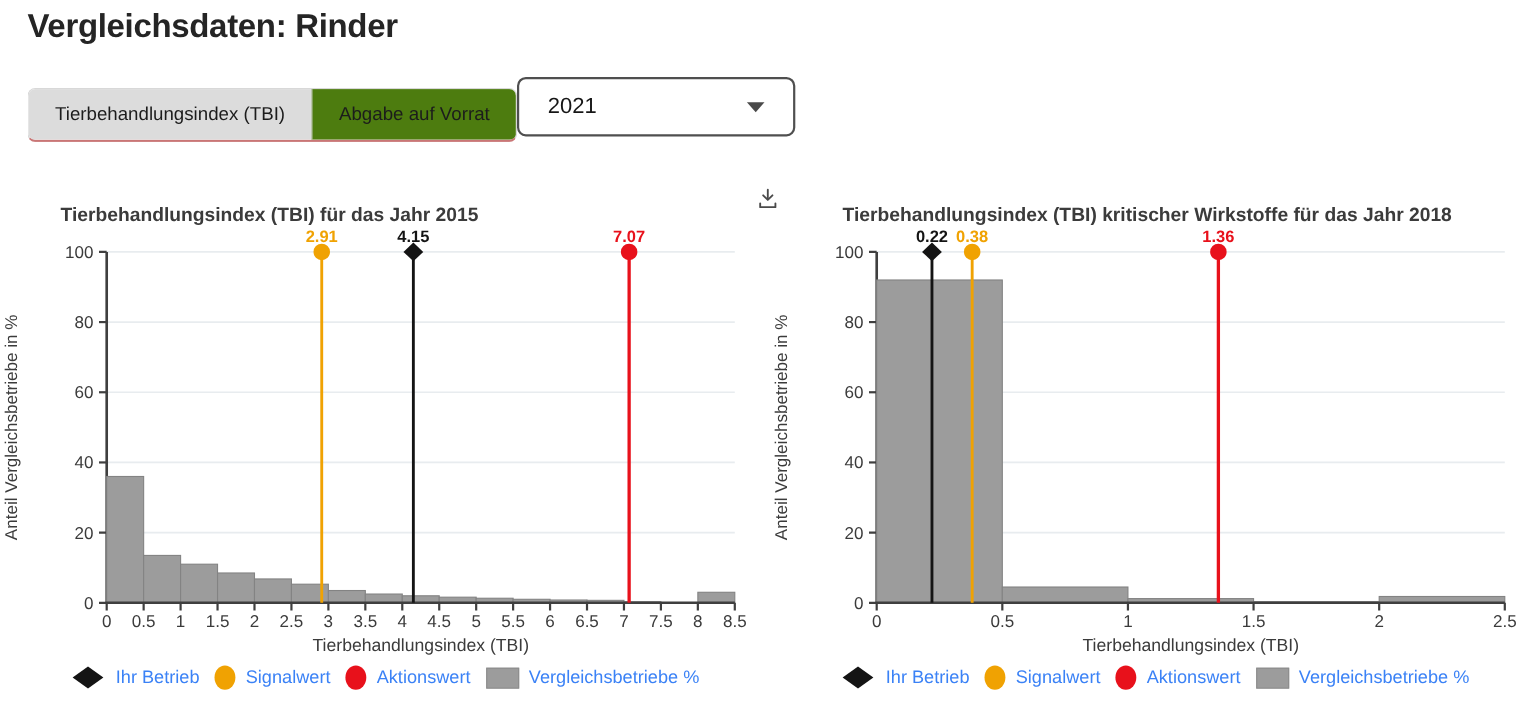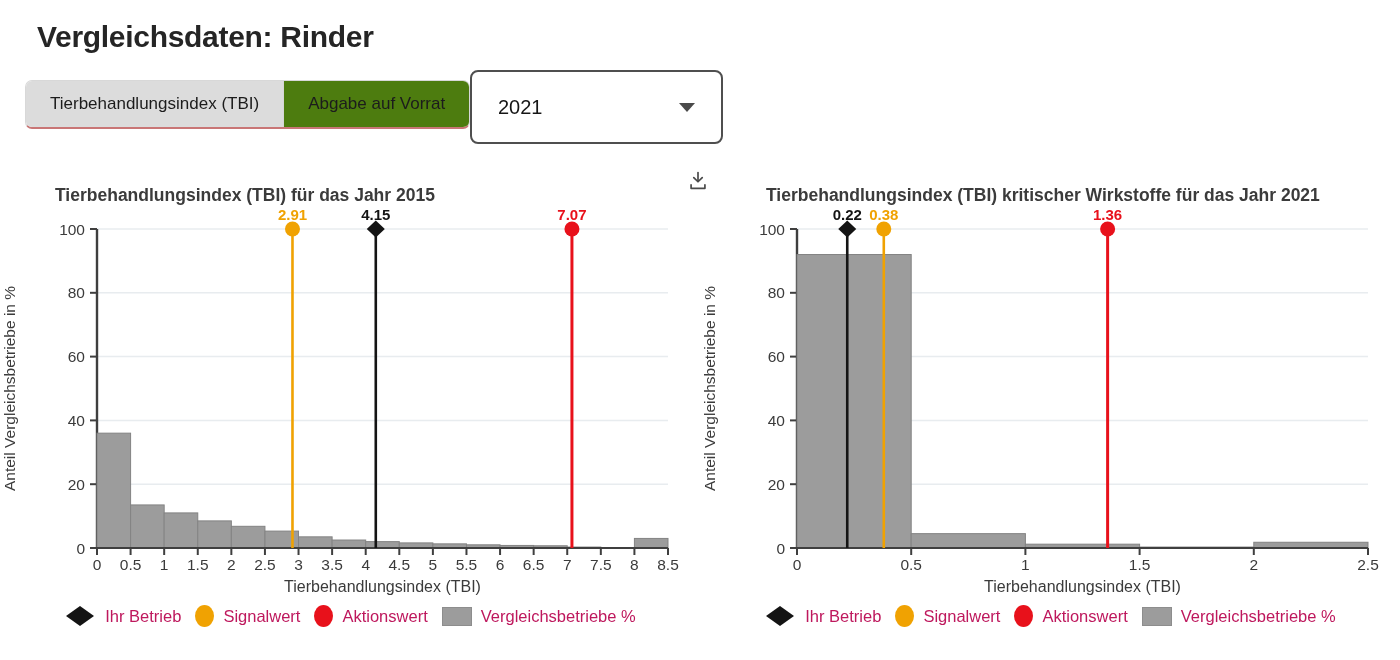--- a/index.html
+++ b/index.html
@@ -2,38 +2,38 @@
 <html><head>
 <meta charset="utf-8">
 <style>
   html,body{margin:0;padding:0;}
   body{
     width:1400px;height:660px;position:relative;overflow:hidden;
     background:#ffffff;color:#222;
     font-family:"Liberation Sans", sans-serif;
   }
   .page-title{
-    position:absolute;left:25px;top:8px;margin:12px;
+    position:absolute;left:25px;top:8px;margin:0;
     font-size:30px;font-weight:bold;color:#252525;letter-spacing:-0.3px;
   }
   
   .tab-group{
     position:absolute;left:25px;top:80px;display:inline-flex;
     border:1px solid #d8d8d8;border-bottom:2px solid #c97676;
     border-radius:7px;overflow:hidden;background:#fff;
   }
   .tab{
     padding:13px 24px;font-size:17px;color:#1c1c1c;cursor:pointer;white-space:nowrap;
     background:#4d7c0f;
   }
   .tab.active{background:#dcdcdc;}
   .tab + .tab{border-left:1px solid #d6d6d6;}
   
   .year-select{
-    position:absolute;left:470px;top:70px;width:253px;height:74px;
+    position:absolute;left:470px;top:70px;width:253px;height:54px;
     border:2px solid #4f4f4f;border-radius:8px;background:#fff;
     display:flex;align-items:center;justify-content:space-between;
     padding:0 26px;box-sizing:border-box;font-size:20px;color:#161616;cursor:pointer;
   }
   .caret{
     width:0;height:0;border-left:8px solid transparent;border-right:8px solid transparent;
     border-top:9px solid #4a4a4a;
   }
   
   .download-btn{
@@ -45,21 +45,21 @@
   .chart-col.left{left:0;}
   .chart-col.right{left:700px;}
   .chart-title{
     margin:0 0 2px 55px;font-size:17.5px;font-weight:bold;color:#3b3b3b;white-space:nowrap;
   }
   .chart-col.right .chart-title{margin-left:66px;}
   .chart-svg{display:block;}
   
   .legend{
     display:flex;justify-content:center;align-items:center;gap:14px;
-    margin-top:2px;font-size:16.5px;color:#be185d;white-space:nowrap;
+    margin-top:2px;font-size:16.5px;color:#3b82f6;white-space:nowrap;
   }
   .legend-item{display:inline-flex;align-items:center;gap:9px;}
   .sw-circle{display:inline-block;width:19px;height:22px;border-radius:50%;}
   .sw-rect{display:inline-block;width:30px;height:19px;border:1px solid #8d8d8d;box-sizing:border-box;}
 </style>
 </head>
 <body>
 
 <h1 class="page-title">Vergleichsdaten: Rinder</h1>
 
@@ -183,21 +183,21 @@
       <span>Aktionswert</span>
     </span>
     <span class="legend-item">
       <span class="sw-rect" style="background: rgb(156, 156, 156);"></span>
       <span>Vergleichsbetriebe %</span>
     </span>
   </div>
 </div>
 
 <div class="chart-col right">
-  <div class="chart-title">Tierbehandlungsindex (TBI) kritischer Wirkstoffe für das Jahr 2021</div>
+  <div class="chart-title">Tierbehandlungsindex (TBI) kritischer Wirkstoffe für das Jahr 2018</div>
   <svg class="chart-svg" width="700" height="395" viewBox="0 0 700 395">
       <text x="15" y="180.5" text-anchor="middle" transform="rotate(-90 15 180.5)" font-size="15.5" fill="#3b3b3b">Anteil Vergleichsbetriebe in %</text>
       <line x1="97" y1="276.2" x2="668" y2="276.2" stroke="#E8ECEF" stroke-width="1.5"></line>
       <line x1="97" y1="212.39999999999998" x2="668" y2="212.39999999999998" stroke="#E8ECEF" stroke-width="1.5"></line>
       <line x1="97" y1="148.6" x2="668" y2="148.6" stroke="#E8ECEF" stroke-width="1.5"></line>
       <line x1="97" y1="84.79999999999998" x2="668" y2="84.79999999999998" stroke="#E8ECEF" stroke-width="1.5"></line>
       <line x1="97" y1="21" x2="668" y2="21" stroke="#E8ECEF" stroke-width="1.5"></line>
       <line x1="97" y1="21" x2="97" y2="340" stroke="#3F3F3F" stroke-width="2.4"></line>
       <line x1="90" y1="340" x2="97" y2="340" stroke="#3F3F3F" stroke-width="2"></line>
       <text x="85" y="345.5" text-anchor="end" font-size="15.5" fill="#3b3b3b">0</text>

